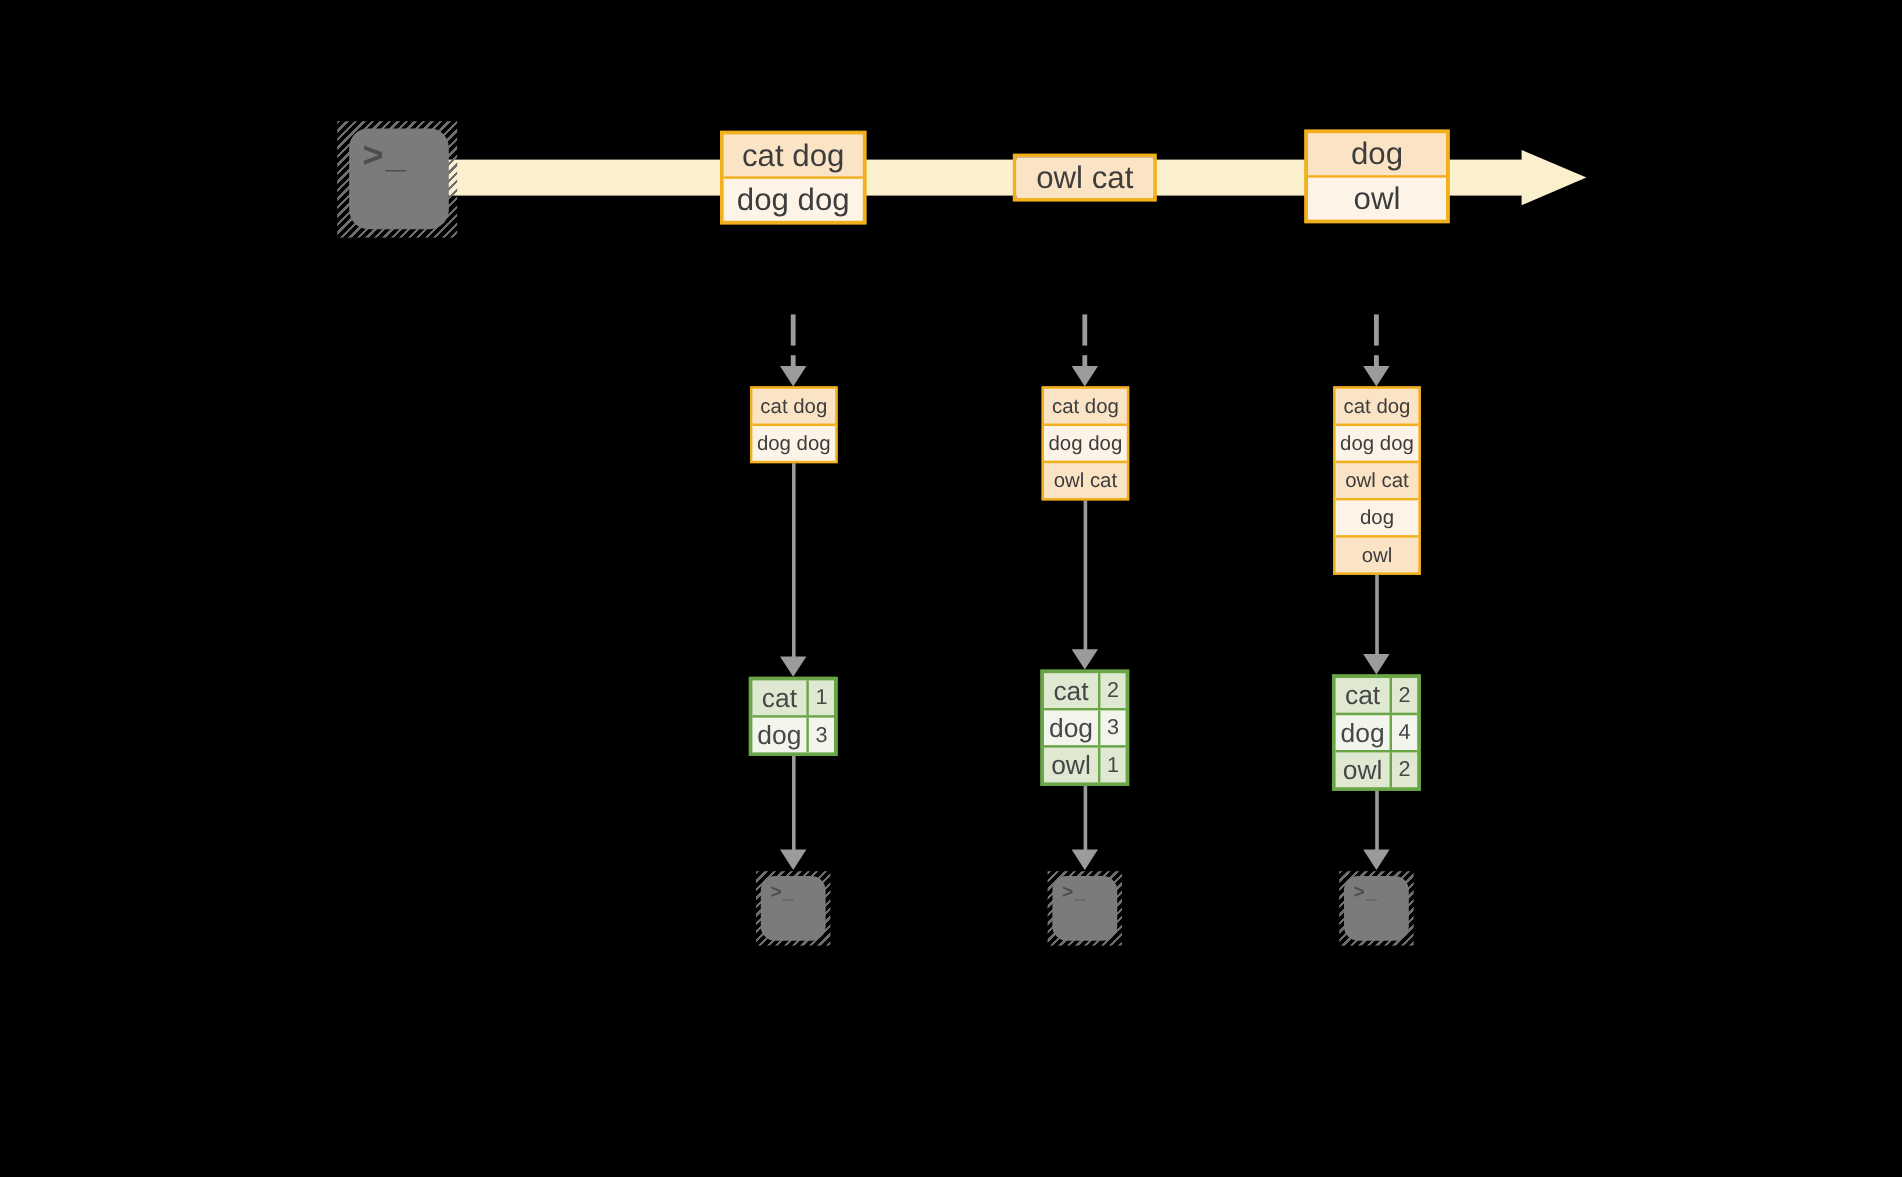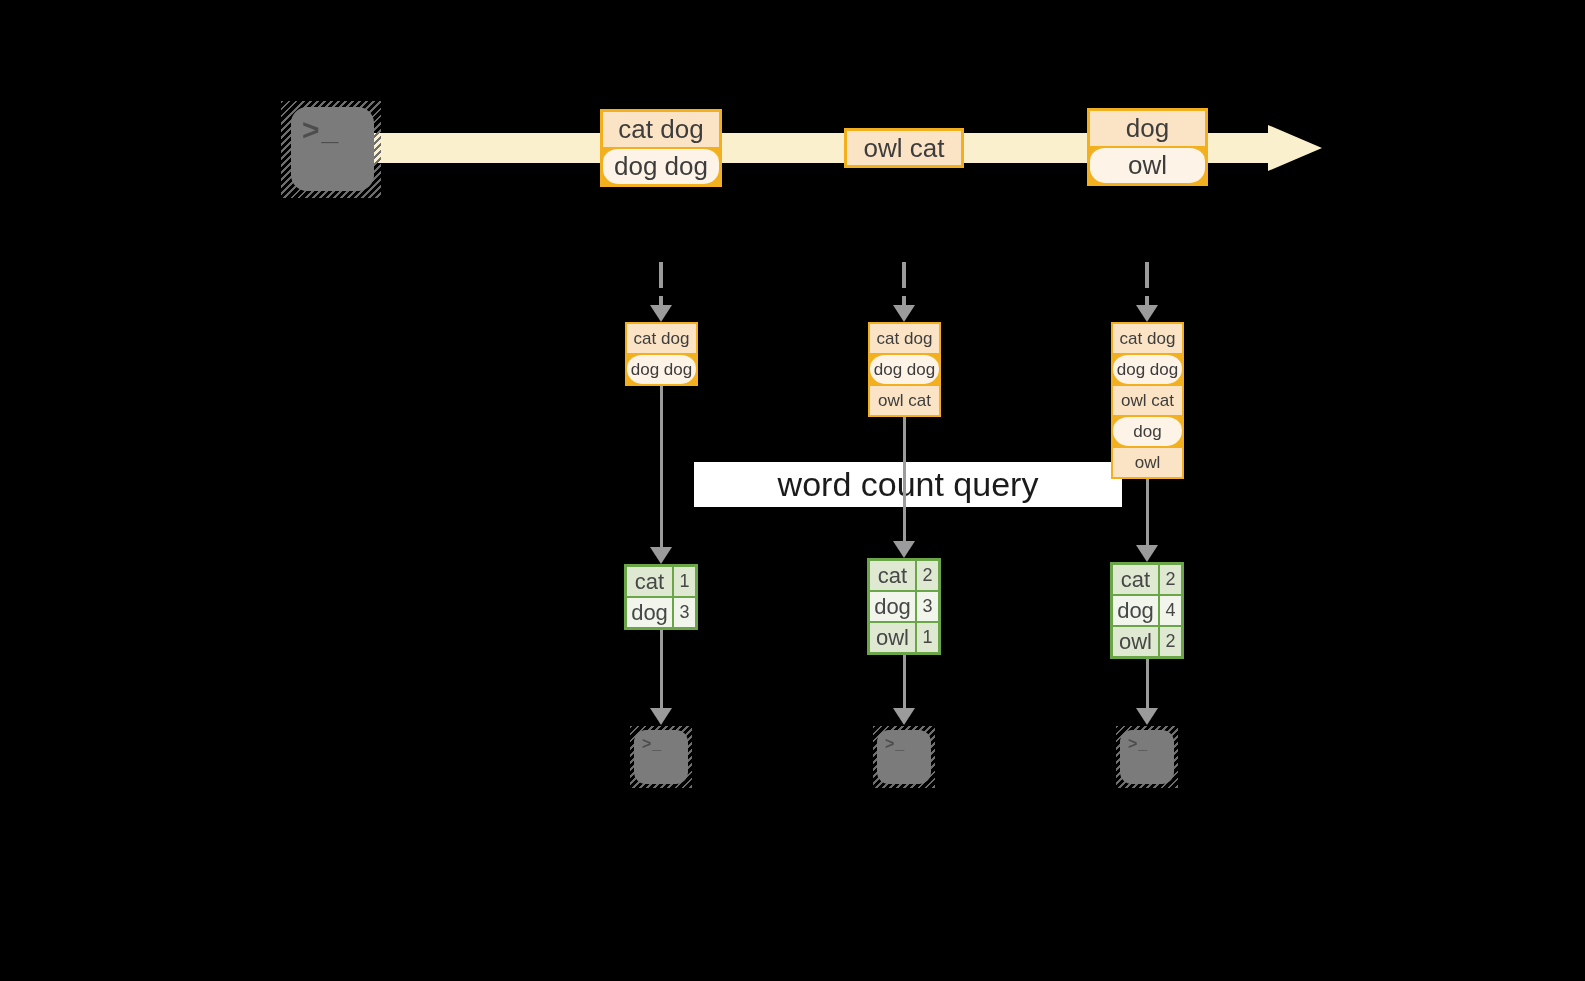--- a/index.html
+++ b/index.html
@@ -29,21 +29,21 @@
   .stream-head{left:1268px;top:125px;width:0;height:0;
     border-top:23px solid transparent;border-bottom:23px solid transparent;
     border-left:54px solid var(--arrow);z-index:1;}
 
   
   .event-box{border:3px solid var(--amber);box-sizing:border-box;z-index:5;background:var(--amber);}
   .event-cell{display:flex;align-items:center;justify-content:center;
     font-size:26px;color:var(--textDark);}
   .event-cell + .event-cell{border-top:2px solid var(--amber);}
   .fill-a{background:var(--peach);}
-  .fill-b{background:var(--cream);border-radius:15px;}
+  .fill-b{background:var(--cream);}
 
   
   .acc-box{border:2px solid var(--amber);box-sizing:border-box;z-index:5;background:var(--amber);}
   .acc-row{height:29px;display:flex;align-items:center;justify-content:center;
     font-size:17px;color:var(--textDark);}
   .acc-row + .acc-row{border-top:2px solid var(--amber);}
 
   
   .tbl{border:3px solid var(--green);box-sizing:border-box;z-index:5;background:var(--green);}
   .tbl-row{display:flex;height:29px;}
@@ -84,23 +84,20 @@
 
   <div class="abs term-outer term-lg">
     <div class="term-body">
       <span class="term-prompt">&gt;_</span>
     </div>
   </div>
 
   <div class="abs stream-shaft"></div>
   <div class="abs stream-head"></div>
 
-  <div class="abs banner">
-    <span>word count query</span>
-  </div>
 
 <div class="abs event-box" style="left: 600px; top: 109px; width: 122px;">
       <div class="event-cell fill-a" style="height: 35px;">cat dog</div>
       <div class="event-cell fill-b" style="height: 35px;">dog dog</div>
     </div>
     <div class="abs event-box" style="left: 844px; top: 128px; width: 120px;">
       <div class="event-cell fill-a" style="height: 34px;">owl cat</div>
     </div>
     <div class="abs event-box" style="left: 1087px; top: 108px; width: 121px;">
       <div class="event-cell fill-a" style="height: 35px;">dog</div>

